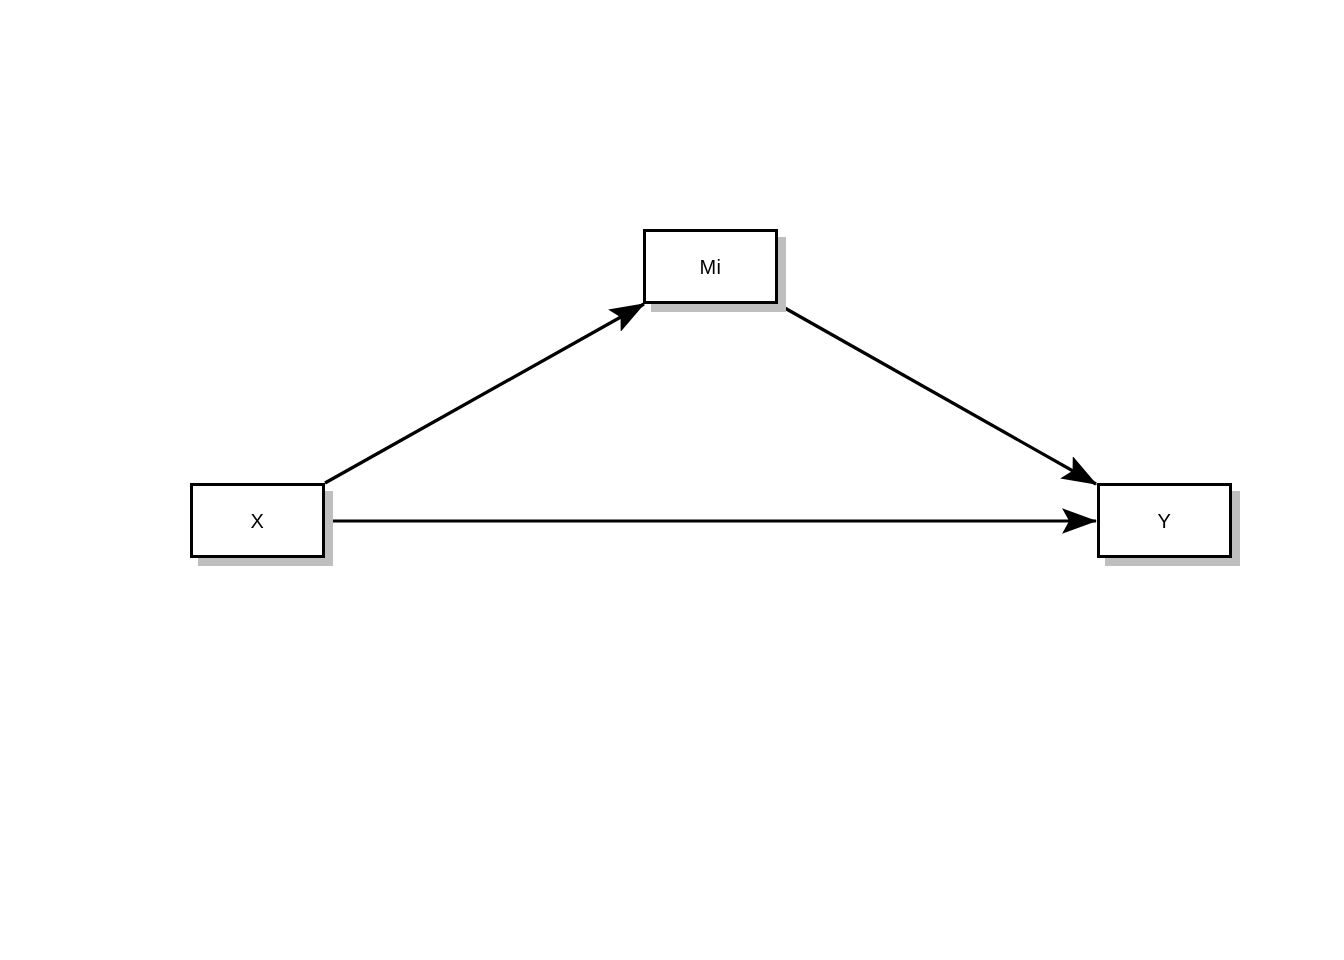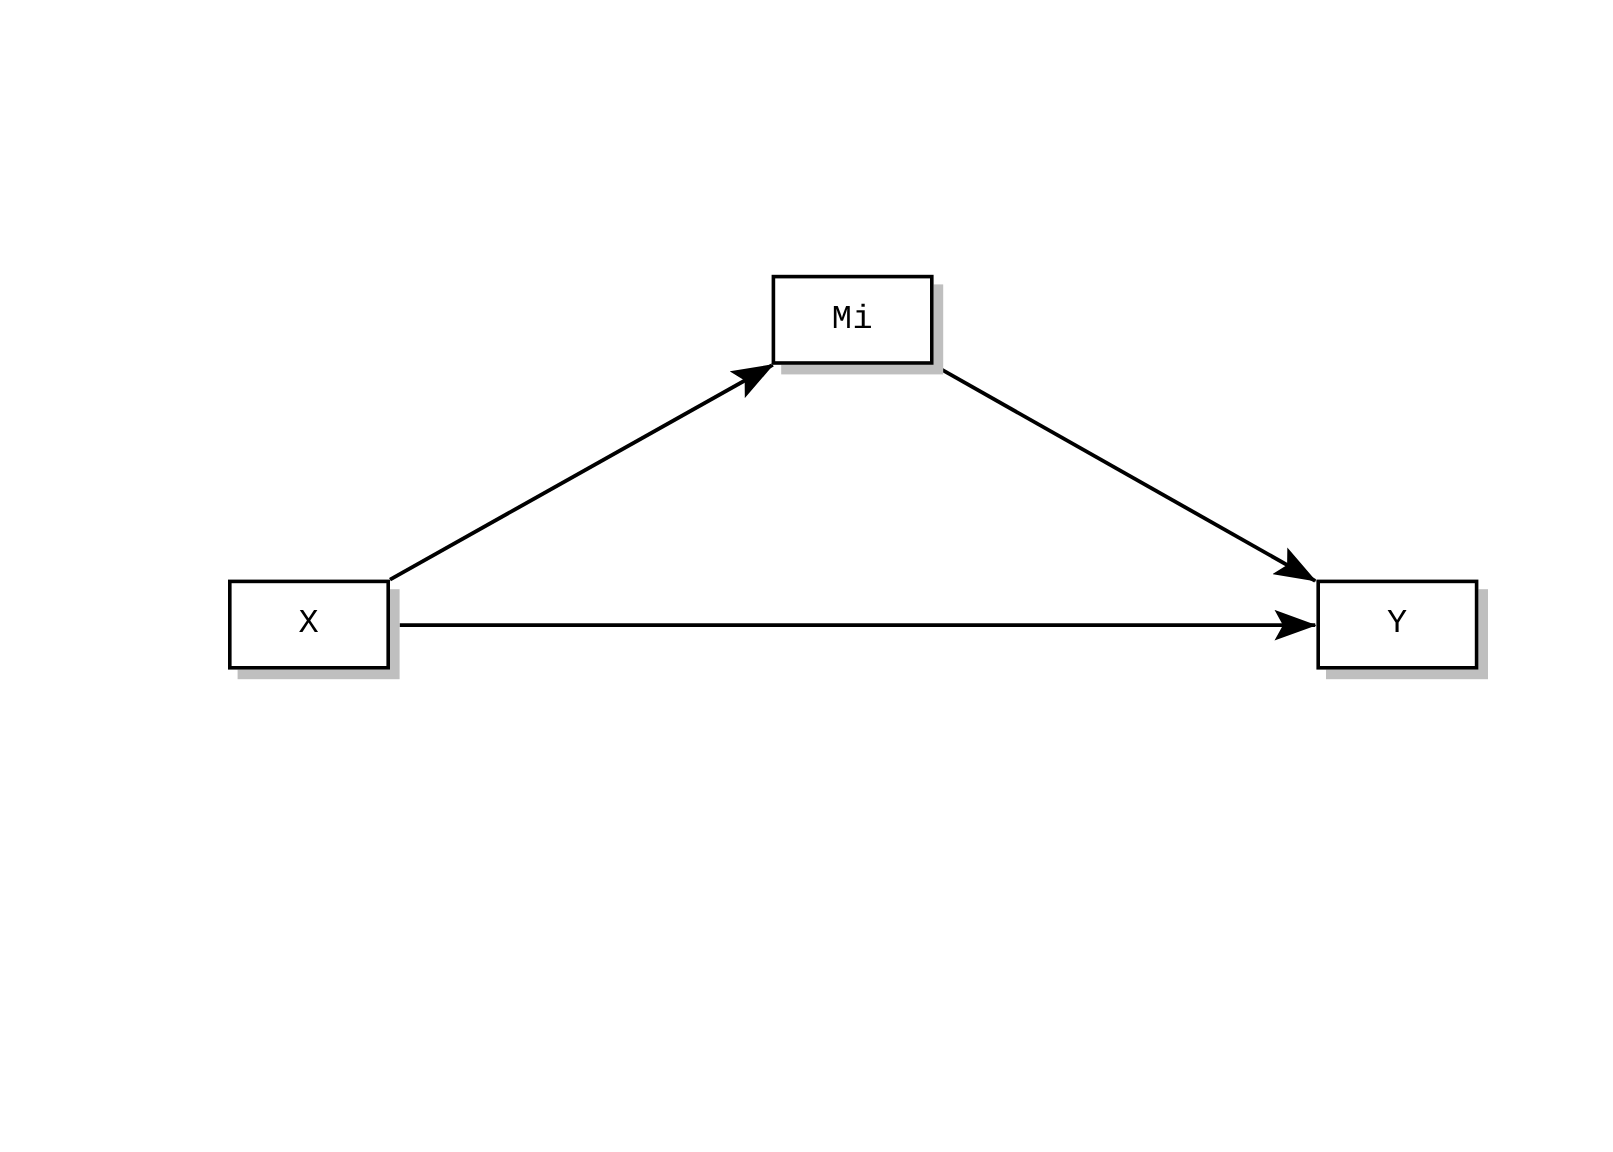--- a/index.html
+++ b/index.html
@@ -34,22 +34,22 @@
     align-items: center;
     justify-content: center;
     z-index: 3;
   }
   .node-shadow {
     position: absolute;
     background: #bfbfbf;
     z-index: 1;
   }
   .node-label {
-    font-family: Liberation Mono, monospace;
-    font-size: 28px;
+    font-family: Liberation Sans, sans-serif;
+    font-size: 20px;
     line-height: 1;
     color: #000000;
     letter-spacing: 0.5px;
     user-select: none;
   }
   #node-mi   { left: 643px; top: 229px; width: 135px; height: 75px; }
   #shadow-mi { left: 651px; top: 237px; width: 135px; height: 75px; }
   #node-x    { left: 190px; top: 483px; width: 135px; height: 75px; }
   #shadow-x  { left: 198px; top: 491px; width: 135px; height: 75px; }
   #node-y    { left: 1097px; top: 483px; width: 135px; height: 75px; }

